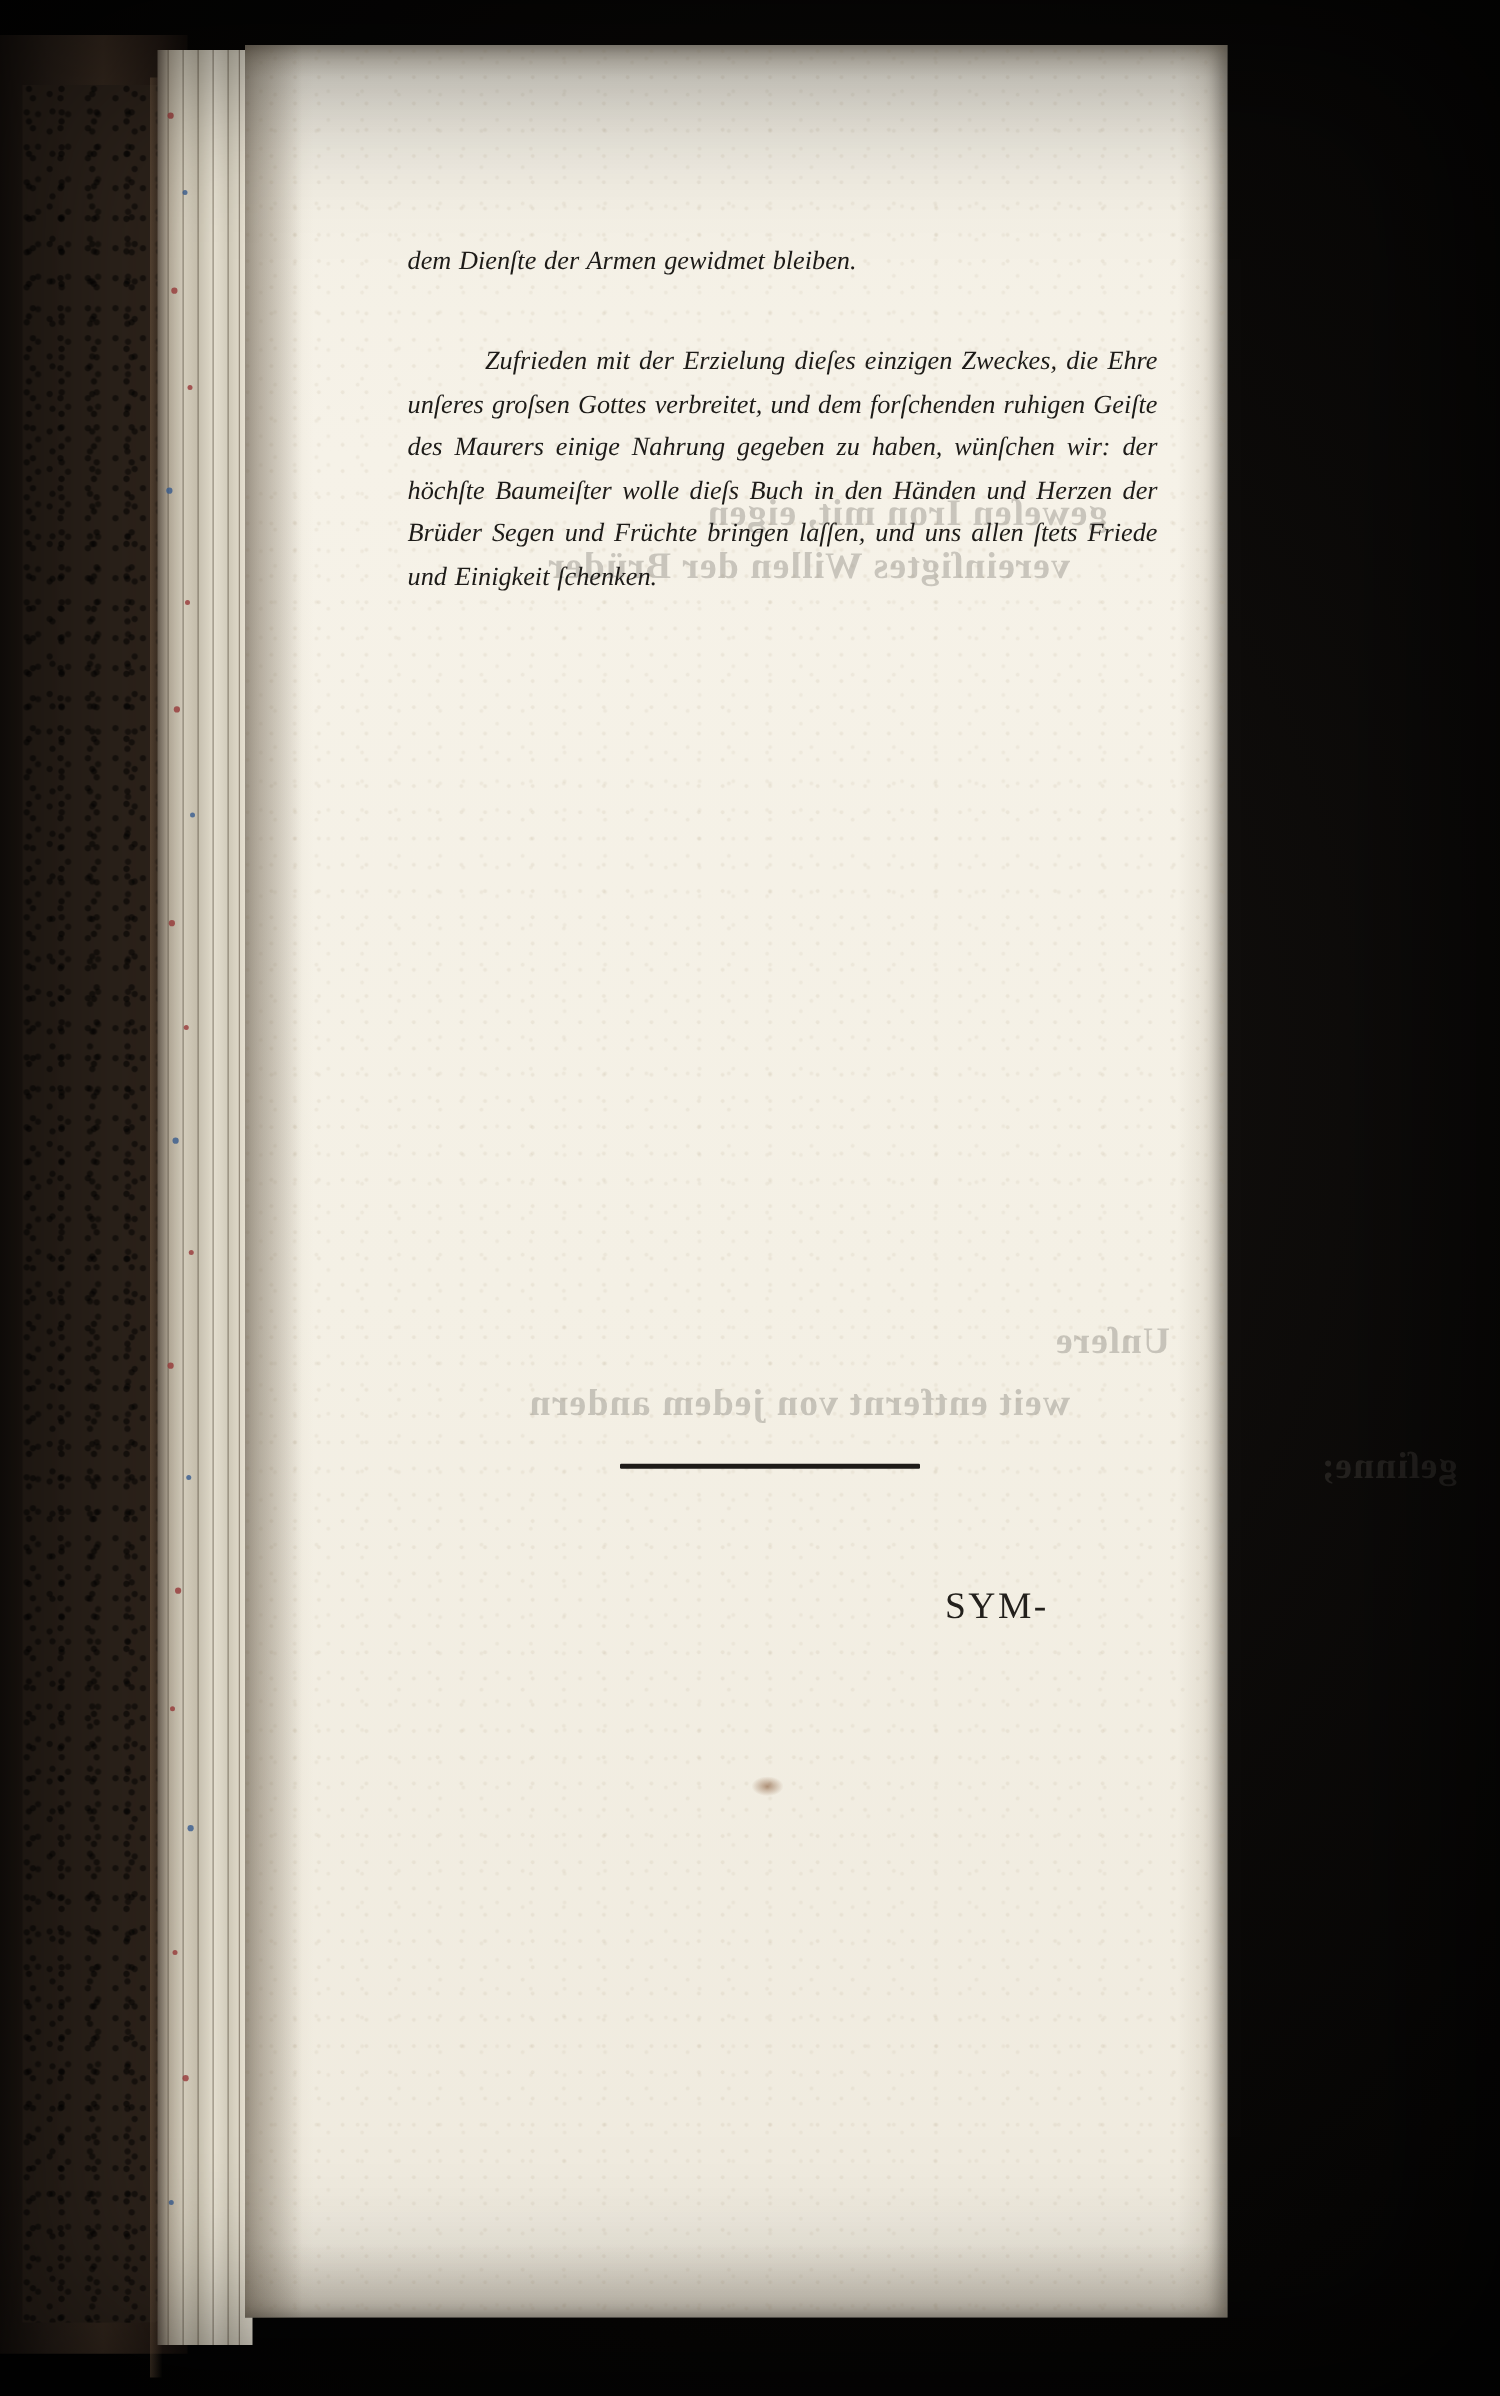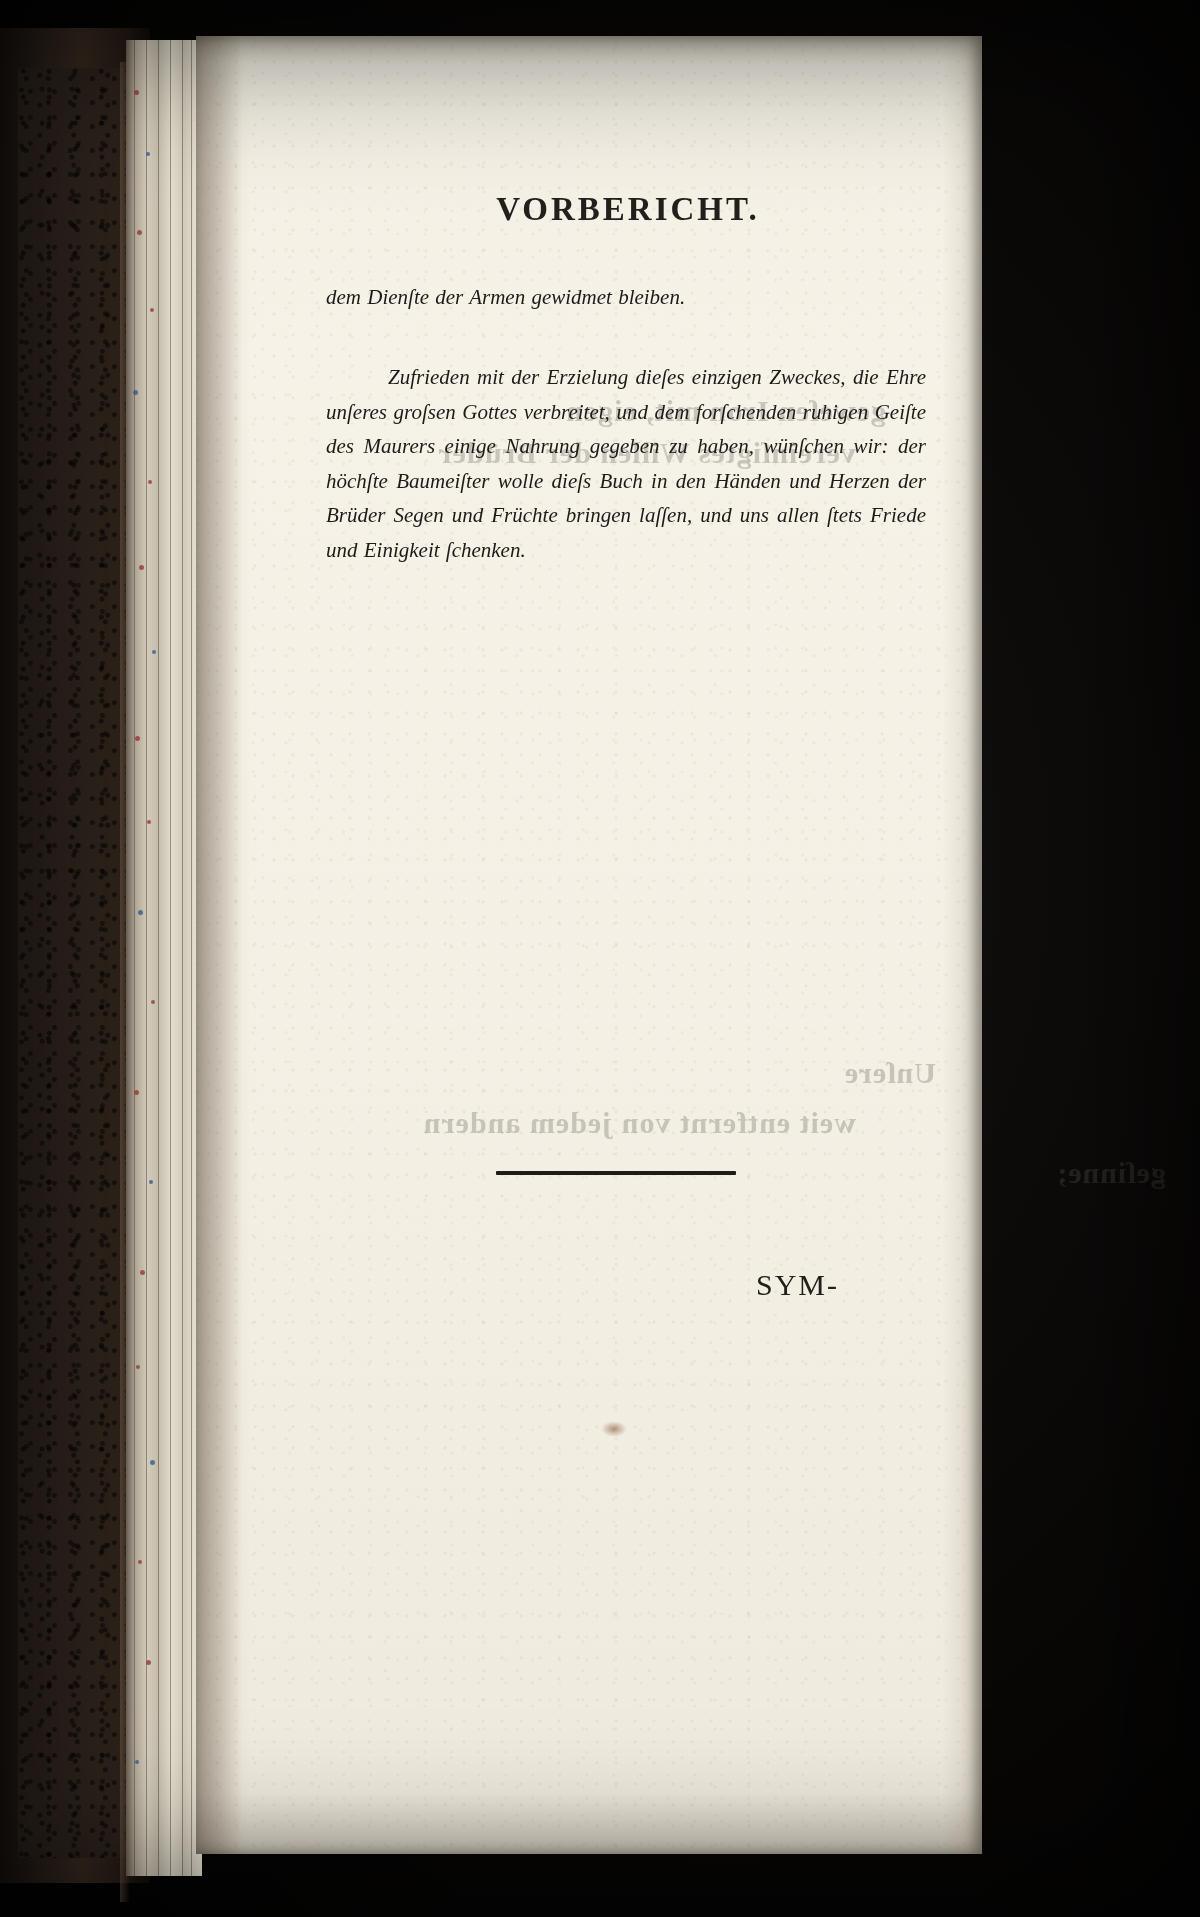--- a/index.html
+++ b/index.html
@@ -285,21 +285,20 @@
     <div class="page-rightshade"></div>
     <div class="grain"></div>
 
     <div class="showthrough" style="top:358px; font-size:30px;">geweſen Iron mit, eigen</div>
     <div class="showthrough" style="top:400px; font-size:30px; left:120px;">vereinſigtes Willen der Brüder</div>
     <div class="showthrough" style="top:1020px; font-size:30px; left:200px;">Unſere</div>
     <div class="showthrough" style="top:1070px; font-size:30px; left:120px;">weit entfernt von jedem andern</div>
     <div class="showthrough" style="top:1120px; font-size:30px; left:430px;">geſinne;</div>
 
     <div class="textblock">
-      <h1 class="heading">VORBERICHT.</h1>
       <p class="para first">dem Dienſte der Armen gewidmet bleiben.</p>
       <p class="para second">Zufrieden mit der Erzielung dieſes einzigen Zweckes, die Ehre unſeres groſsen Gottes verbreitet, und dem forſchenden ruhigen Geiſte des Maurers einige Nahrung gegeben zu haben, wünſchen wir: der höchſte Baumeiſter wolle dieſs Buch in den Händen und Herzen der Brüder Segen und Früchte bringen laſſen, und uns allen ſtets Friede und Einigkeit ſchenken.</p>
     </div>
 
     <div class="rule"></div>
     <div class="catchword">SYM-</div>
     <div class="foxing"></div>
   </div>
 
   <div class="gutter"></div>

